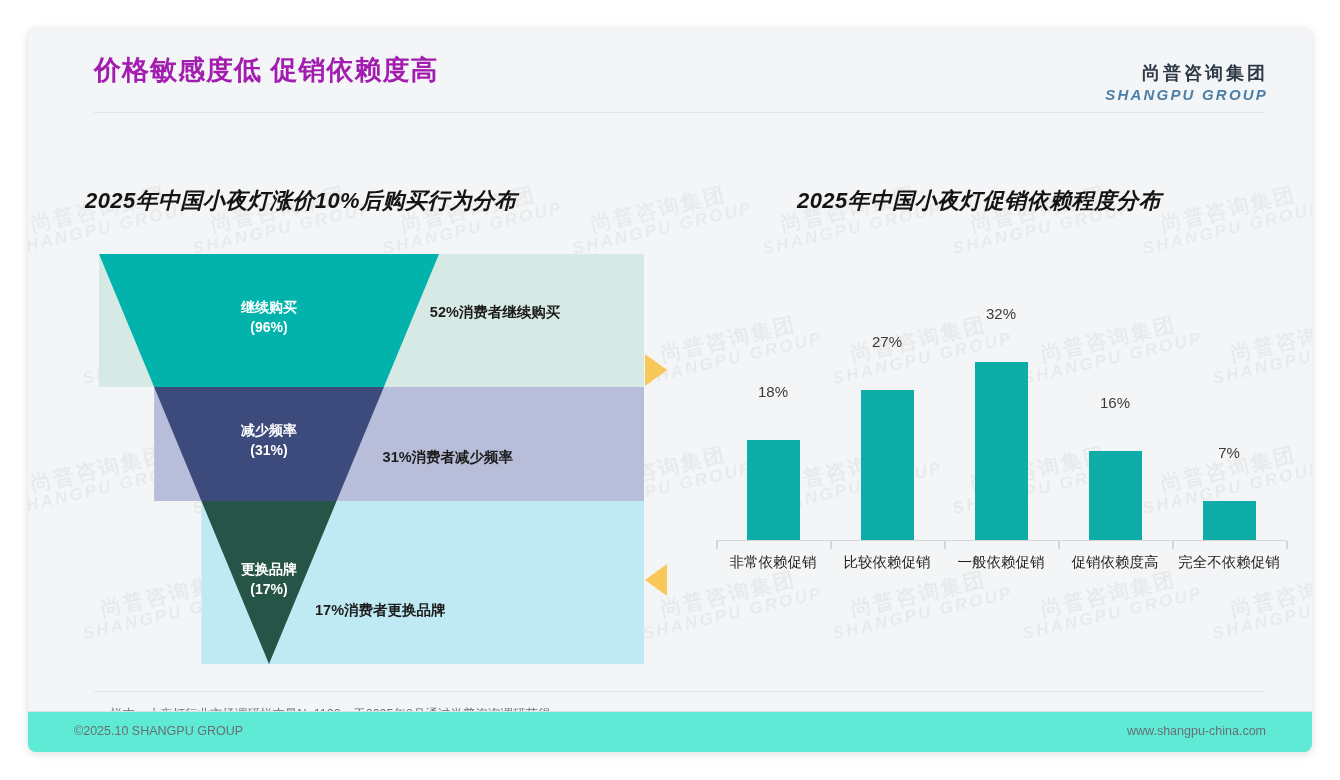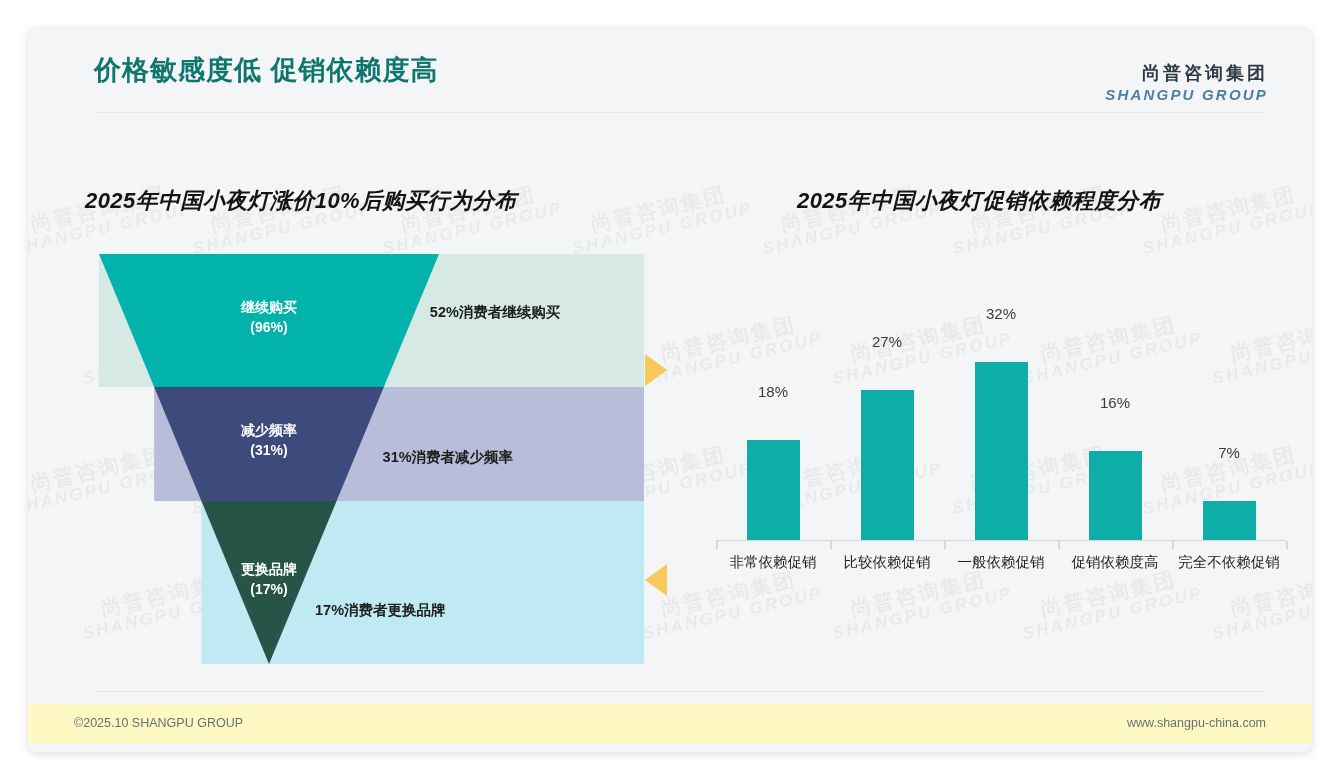--- a/index.html
+++ b/index.html
@@ -40,21 +40,21 @@
   .wm .en { font-size: 17px; letter-spacing: 2.5px; display: block; font-style: italic; }
 
   
   #header {
     position: absolute; left: 0; top: 0;
     width: 100%; height: 86px;
     z-index: 5;
   }
   #page-title {
     position: absolute; left: 66px; top: 24px;
-    font-size: 27px; font-weight: bold; color: #0f766e;
+    font-size: 27px; font-weight: bold; color: #a21caf;
     letter-spacing: 1px;
     text-align: center;
   }
   #brand {
     position: absolute; right: 44px; top: 33px;
     text-align: right;
   }
   #brand .cn {
     font-size: 18px; font-weight: bold; color: #2e3a46;
     letter-spacing: 3px; display: block;
@@ -188,23 +188,23 @@
     position: absolute; left: 82px; top: 678px;
     font-size: 12.5px; color: #6a6f75; z-index: 5;
   }
 
   
   #bottom-rule {
     position: absolute; left: 0; top: 683px;
     width: 100%; height: 1px; background: #dfe1e3; z-index: 5;
   }
   #bottom-bar {
-    position: absolute; left: 0; bottom: 8px;
+    position: absolute; left: 0; bottom: 0;
     width: 100%; height: 40px;
-    background: #fef9c3; z-index: 6;
+    background: #5eead4; z-index: 6;
   }
   #copyright {
     position: absolute; left: 46px; top: 12px;
     font-size: 12.5px; color: #6a6f75;
   }
   #website {
     position: absolute; right: 46px; top: 12px;
     font-size: 12.5px; color: #6a6f75;
   }
 </style>

